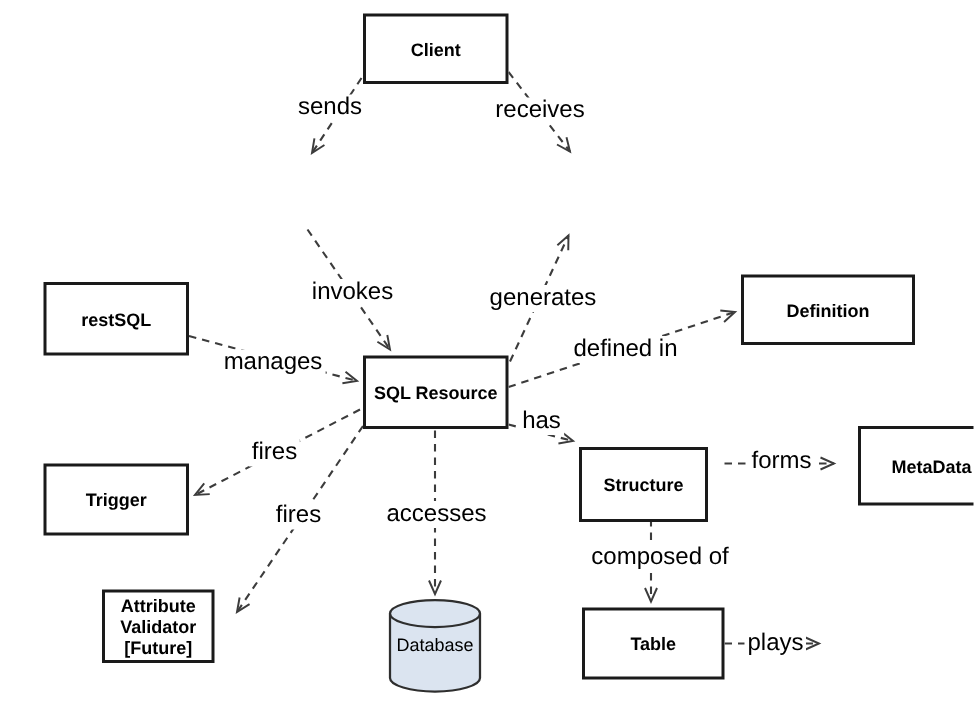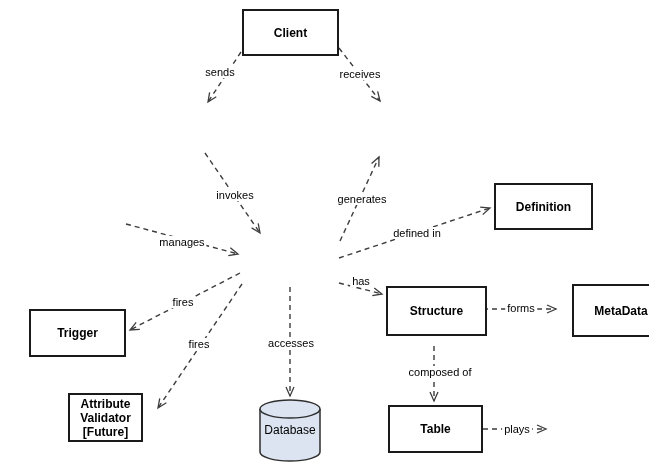--- a/index.html
+++ b/index.html
@@ -44,21 +44,21 @@
   }
   .node-label {
     font-size: 12px;
     font-weight: bold;
     color: var(--text);
     line-height: 14px;
   }
   .edge-label {
     position: absolute;
     transform: translate(-50%, -50%);
-    font-size: 11px;
+    font-size: 16px;
     font-weight: normal;
     color: var(--text);
     background: var(--background);
     padding: 0 2px;
     white-space: nowrap;
   }
   .db-label {
     position: absolute;
     transform: translate(-50%, -50%);
     font-size: 12px;
@@ -97,31 +97,37 @@
       <ellipse cx="274" cy="409" rx="30" ry="9" fill="#dbe4f0" stroke="#2e2e2e" stroke-width="1.5"></ellipse>
     </g>
   </svg>
 
   <div class="node" style="left:226px;top:9px;width:97px;height:47px">
     <span class="node-label">Client</span>
   </div>
 
 
 
+  <div class="node" style="left:13px;top:188px;width:97px;height:49px">
+    <span class="node-label">restSQL</span>
+  </div>
 
-  <div class="node" style="left:478px;top:183px;width:99px;height:47px">
+  <div class="node" style="left:478px;top:183px;width:116px;height:47px">
     <span class="node-label">Definition</span>
   </div>
 
+  <div class="node" style="left:226px;top:237px;width:97px;height:49px">
+    <span class="node-label">SQL Resource</span>
+  </div>
 
   <div class="node" style="left:13px;top:309px;width:97px;height:48px">
     <span class="node-label">Trigger</span>
   </div>
 
-  <div class="node" style="left:370px;top:286px;width:101px;height:50px">
+  <div class="node" style="left:370px;top:298px;width:86px;height:50px">
     <span class="node-label">Structure</span>
   </div>
 
   <div class="node" style="left:556px;top:284px;width:98px;height:53px">
     <span class="node-label">MetaData</span>
   </div>
 
   <div class="node" style="left:52px;top:393px;width:75px;height:49px">
     <span class="node-label">
       <span style="display:block">Attribute</span>

